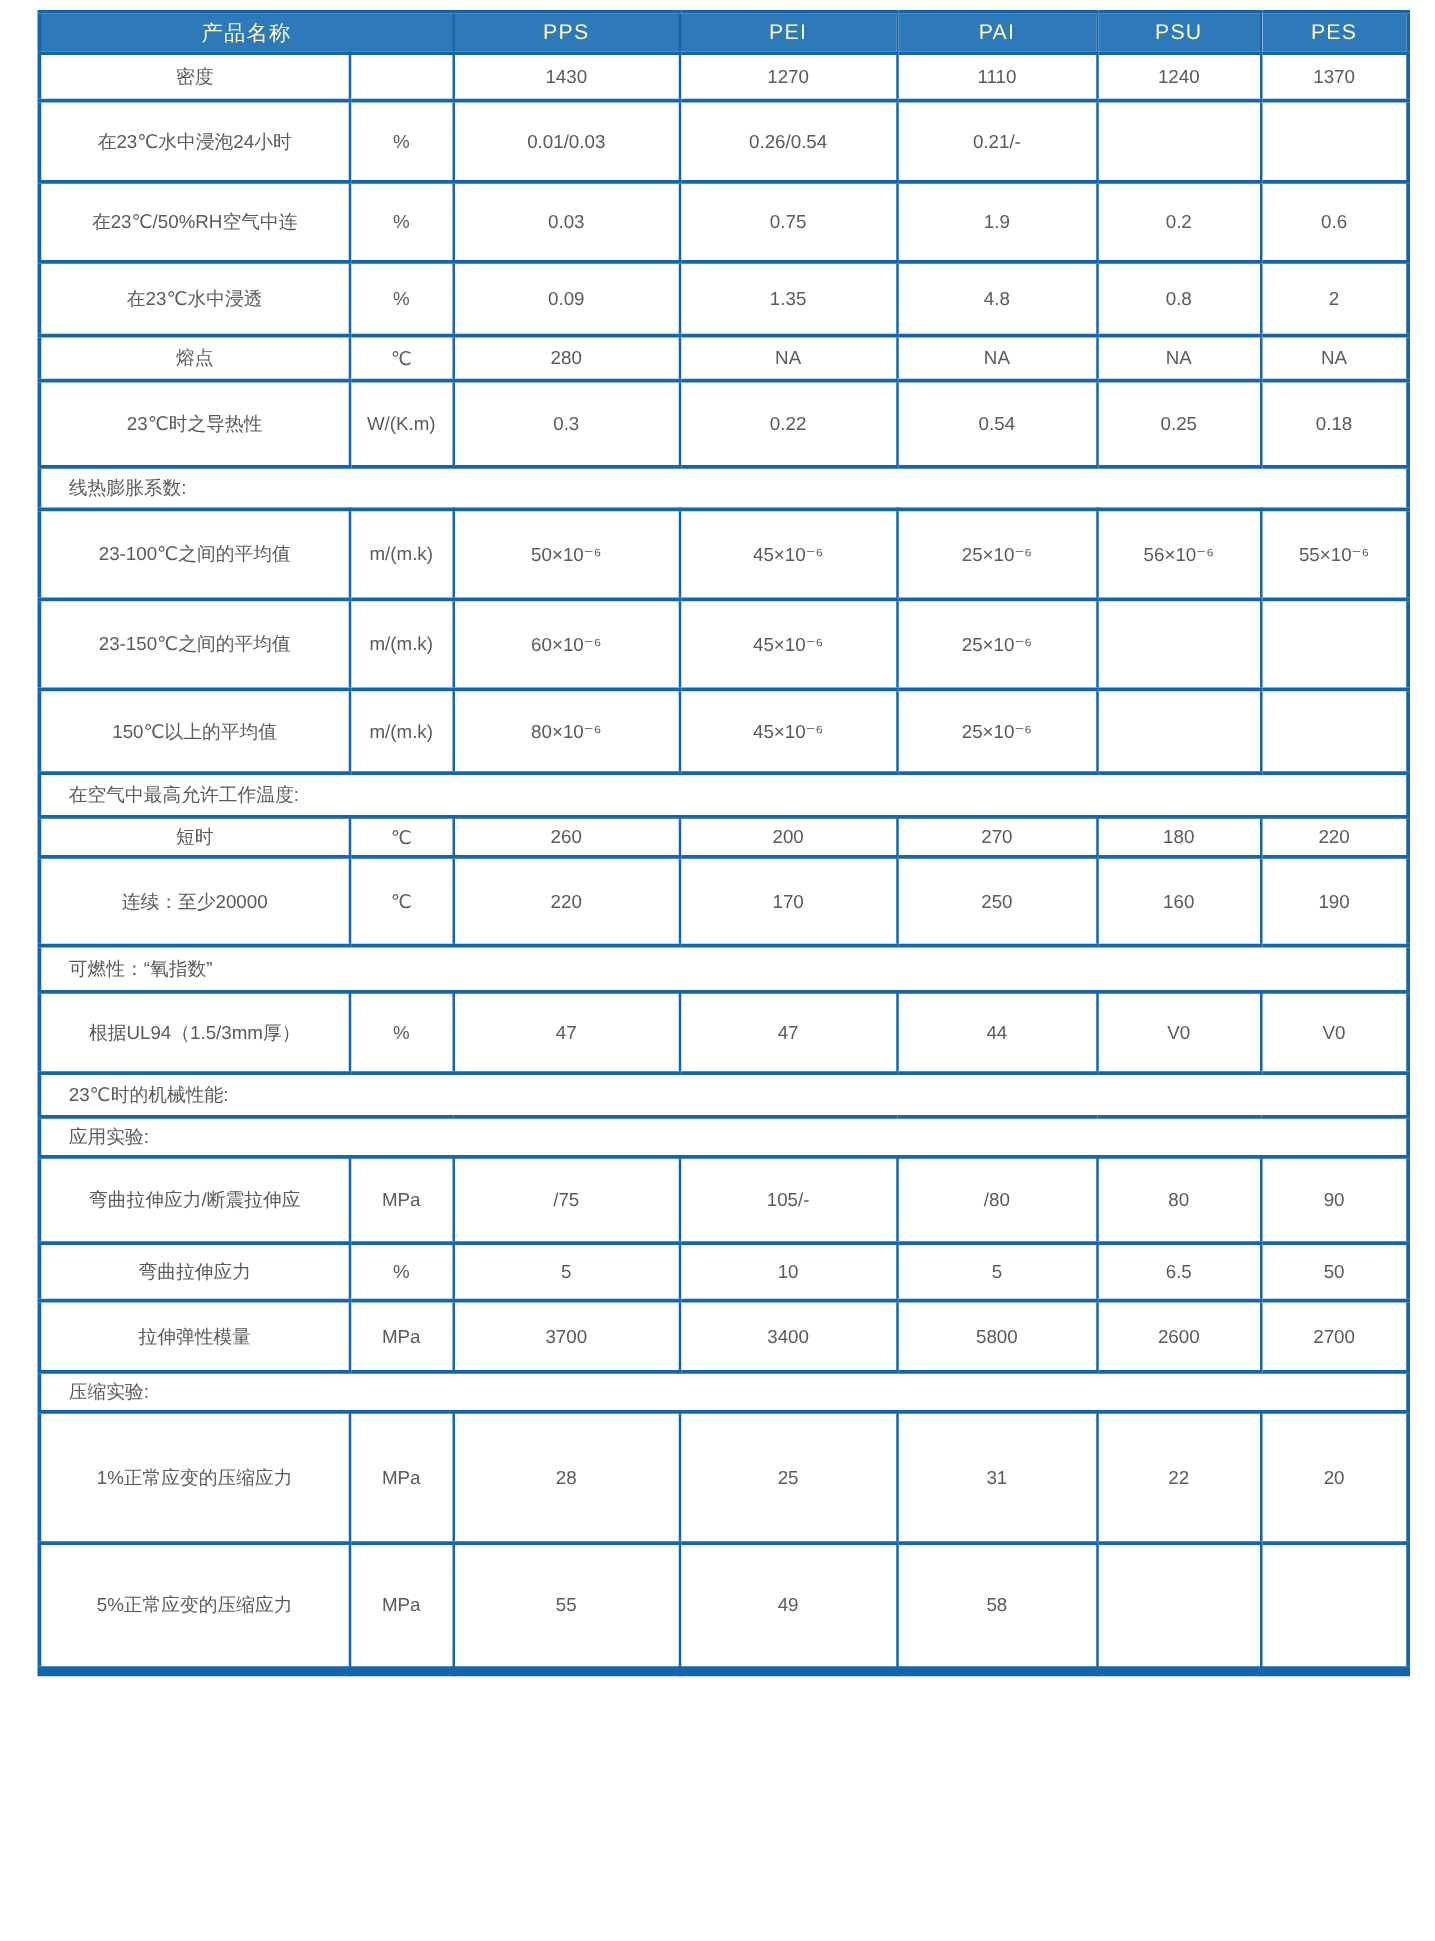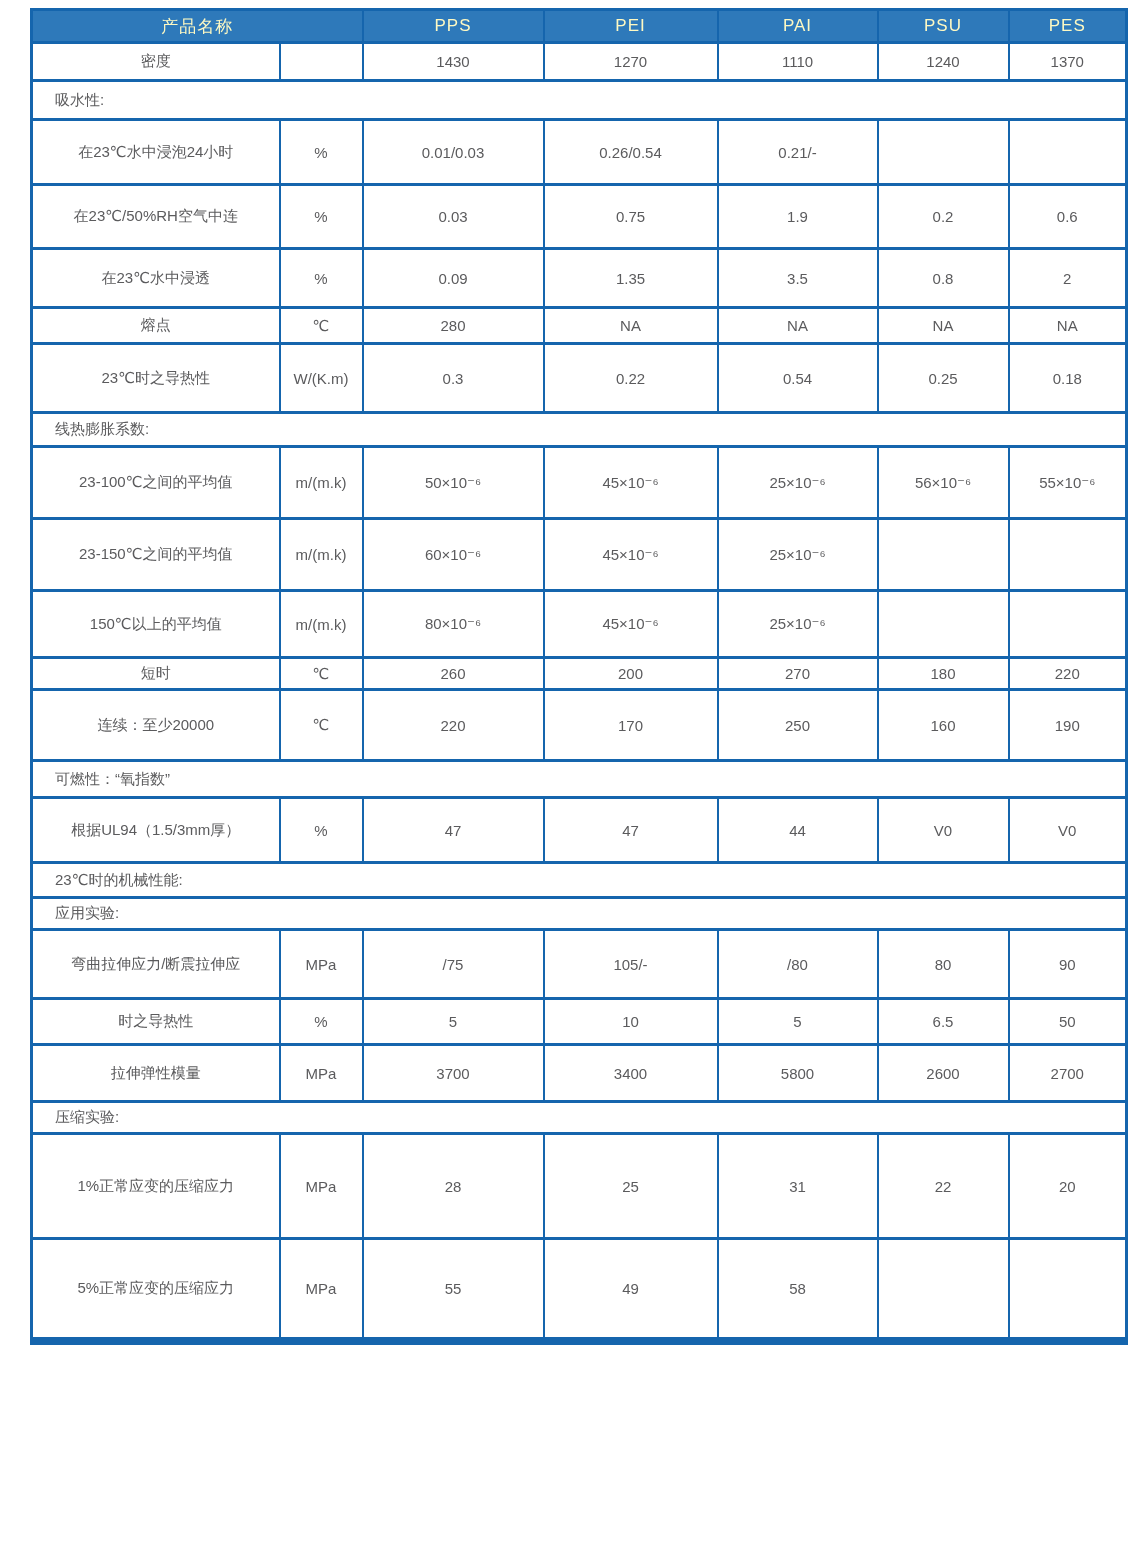--- a/index.html
+++ b/index.html
@@ -69,23 +69,20 @@
       <tr style="height:38px">
         <td>密度</td>
         <td></td>
         <td>1430</td>
         <td>1270</td>
         <td>1110</td>
         <td>1240</td>
         <td>1370</td>
       </tr>
 
-      <tr style="height:39px">
-        <td class="sec" colspan="7">吸水性:</td>
-      </tr>
 
       <tr style="height:65px">
         <td>在23℃水中浸泡24小时</td>
         <td>%</td>
         <td>0.01/0.03</td>
         <td>0.26/0.54</td>
         <td>0.21/-</td>
         <td></td>
         <td></td>
       </tr>
@@ -96,21 +93,21 @@
         <td>0.75</td>
         <td>1.9</td>
         <td>0.2</td>
         <td>0.6</td>
       </tr>
       <tr style="height:59px">
         <td>在23℃水中浸透</td>
         <td>%</td>
         <td>0.09</td>
         <td>1.35</td>
-        <td>3.5</td>
+        <td>4.8</td>
         <td>0.8</td>
         <td>2</td>
       </tr>
 
 
       <tr style="height:36px">
         <td>熔点</td>
         <td>℃</td>
         <td>280</td>
         <td>NA</td>
@@ -153,20 +150,23 @@
       <tr style="height:67px">
         <td>150℃以上的平均值</td>
         <td>m/(m.k)</td>
         <td>80×10⁻⁶</td>
         <td>45×10⁻⁶</td>
         <td>25×10⁻⁶</td>
         <td></td>
         <td></td>
       </tr>
 
+      <tr style="height:35px">
+        <td class="sec" colspan="7">在空气中最高允许工作温度:</td>
+      </tr>
 
       <tr style="height:32px">
         <td>短时</td>
         <td>℃</td>
         <td>260</td>
         <td>200</td>
         <td>270</td>
         <td>180</td>
         <td>220</td>
       </tr>
@@ -204,21 +204,21 @@
       <tr style="height:69px">
         <td>弯曲拉伸应力/断震拉伸应</td>
         <td>MPa</td>
         <td>/75</td>
         <td>105/-</td>
         <td>/80</td>
         <td>80</td>
         <td>90</td>
       </tr>
       <tr style="height:46px">
-        <td>时之导热性</td>
+        <td>弯曲拉伸应力</td>
         <td>%</td>
         <td>5</td>
         <td>10</td>
         <td>5</td>
         <td>6.5</td>
         <td>50</td>
       </tr>
       <tr style="height:57px">
         <td>拉伸弹性模量</td>
         <td>MPa</td>

